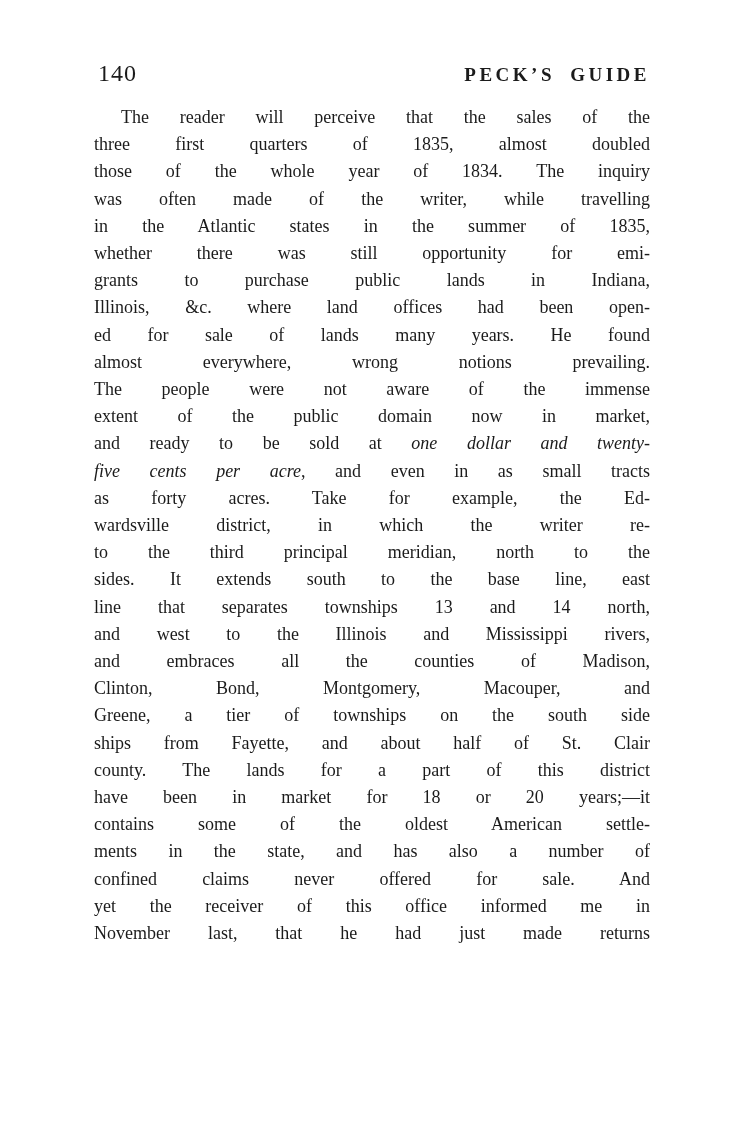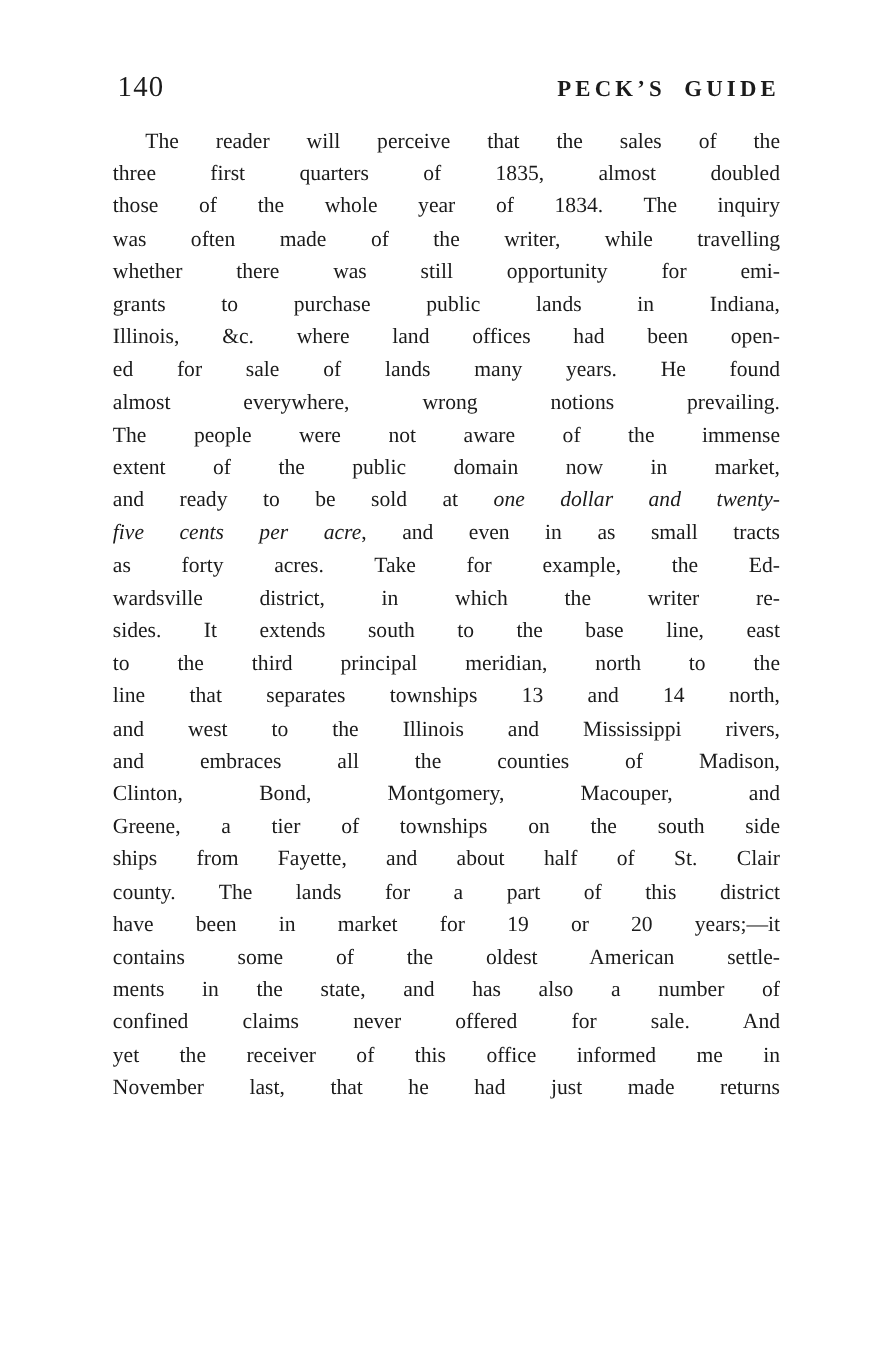--- a/index.html
+++ b/index.html
@@ -68,40 +68,41 @@
 <div class="scan-page">
   <div class="page-header">
     <span class="page-number">140</span>
     <span class="running-title">PECK’S GUIDE</span>
   </div>
   <div class="page-body">
       <div class="line indent"><span class="seg">The reader will perceive that the sales of the</span></div>
       <div class="line"><span class="seg">three first quarters of 1835, almost doubled</span></div>
       <div class="line"><span class="seg">those of the whole year of 1834. The inquiry</span></div>
       <div class="line"><span class="seg">was often made of the writer, while travelling</span></div>
+      <div class="line"><span class="seg">in the Atlantic states in the summer of 1835,</span></div>
       <div class="line"><span class="seg">whether there was still opportunity for emi-</span></div>
       <div class="line"><span class="seg">grants to purchase public lands in Indiana,</span></div>
       <div class="line"><span class="seg">Illinois, &amp;c. where land offices had been open-</span></div>
       <div class="line"><span class="seg">ed for sale of lands many years. He found</span></div>
       <div class="line"><span class="seg">almost everywhere, wrong notions prevailing.</span></div>
       <div class="line"><span class="seg">The people were not aware of the immense</span></div>
       <div class="line"><span class="seg">extent of the public domain now in market,</span></div>
       <div class="line"><span class="seg">and ready to be sold at </span><span class="seg it">one dollar and twenty-</span></div>
       <div class="line"><span class="seg it">five cents per acre</span><span class="seg">, and even in as small tracts</span></div>
       <div class="line"><span class="seg">as forty acres. Take for example, the Ed-</span></div>
       <div class="line"><span class="seg">wardsville district, in which the writer re-</span></div>
+      <div class="line"><span class="seg">to the third principal meridian, north to the</span></div>
       <div class="line"><span class="seg">sides. It extends south to the base line, east</span></div>
-      <div class="line"><span class="seg">to the third principal meridian, north to the</span></div>
       <div class="line"><span class="seg">line that separates townships 13 and 14 north,</span></div>
       <div class="line"><span class="seg">and west to the Illinois and Mississippi rivers,</span></div>
       <div class="line"><span class="seg">and embraces all the counties of Madison,</span></div>
       <div class="line"><span class="seg">Clinton, Bond, Montgomery, Macouper, and</span></div>
       <div class="line"><span class="seg">Greene, a tier of townships on the south side</span></div>
       <div class="line"><span class="seg">ships from Fayette, and about half of St. Clair</span></div>
       <div class="line"><span class="seg">county. The lands for a part of this district</span></div>
-      <div class="line"><span class="seg">have been in market for 19 or 20 years;—it</span></div>
+      <div class="line"><span class="seg">have been in market for 18 or 20 years;—it</span></div>
       <div class="line"><span class="seg">contains some of the oldest American settle-</span></div>
       <div class="line"><span class="seg">ments in the state, and has also a number of</span></div>
       <div class="line"><span class="seg">confined claims never offered for sale. And</span></div>
       <div class="line"><span class="seg">yet the receiver of this office informed me in</span></div>
       <div class="line"><span class="seg">November last, that he had just made returns</span></div>
     </div>
 </div>
 
 </body></html>

